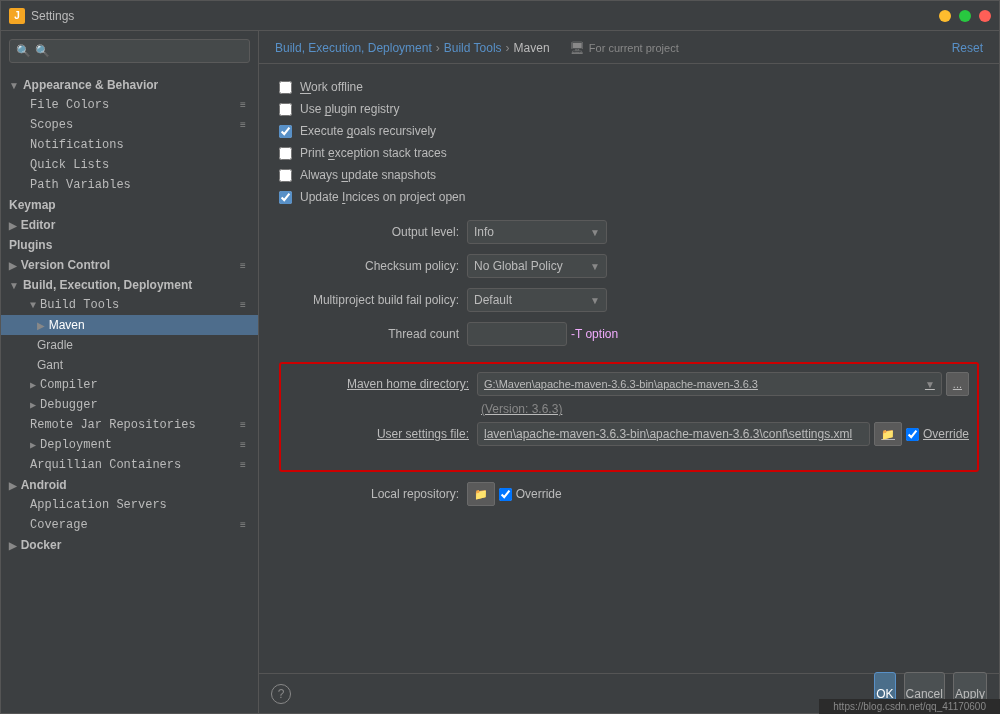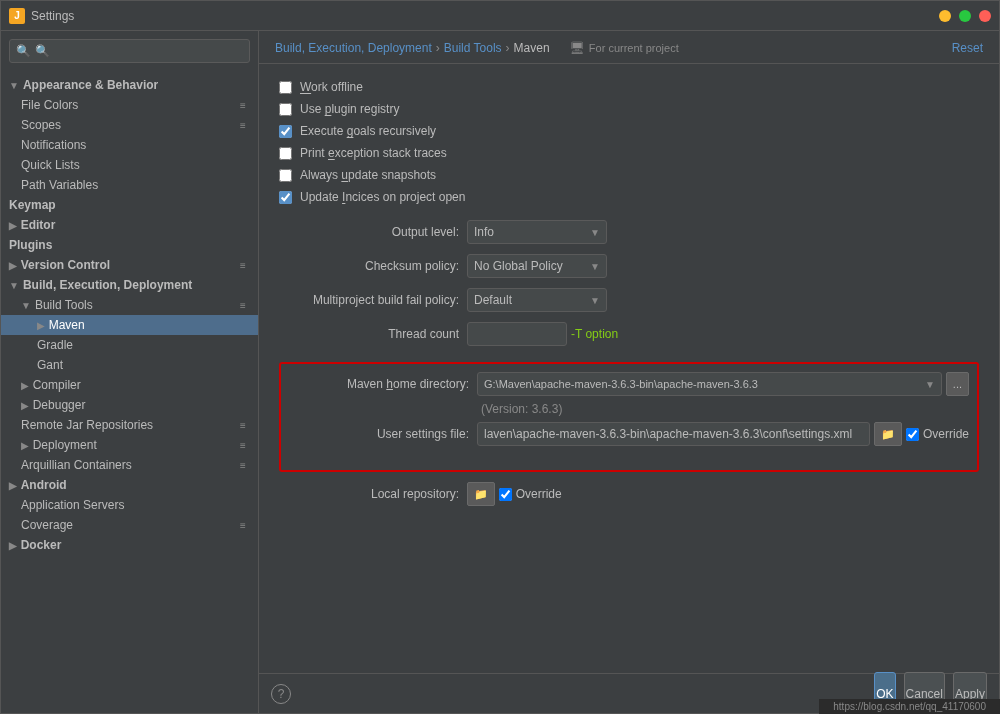--- a/index.html
+++ b/index.html
@@ -127,21 +127,21 @@
       align-items: center;
       color: #bbbbbb;
       font-size: 12px;
     }
 
     .tree-item.selected {
       background: #4e6d8c;
       color: #ffffff;
     }
 
-    .tree-indent-1 { padding-left: 20px; }
+    .tree-indent-1 { padding-left: 29px; font-family: Liberation Mono, monospace; }
     .tree-indent-2 { padding-left: 36px; }
 
     .tree-arrow {
       margin-right: 4px;
       font-size: 10px;
       color: #888;
     }
 
     .tree-badge {
       margin-left: auto;
@@ -288,31 +288,32 @@
       border: 1px solid #5a5a5a;
       color: #bbbbbb;
       font-size: 12px;
       padding: 2px 6px;
       border-radius: 3px;
       height: 24px;
       min-width: 100px;
     }
 
     .option-text {
-      color: #84cc16;
+      color: #f0abfc;
       font-size: 12px;
       text-align: right;
     }
 
     
     .highlighted-section {
       border: 2px solid #cc0000;
       border-radius: 3px;
       padding: 8px;
       margin-bottom: 10px;
+      text-decoration: underline;
     }
 
     .highlighted-section .form-row {
       margin-bottom: 6px;
     }
 
     .highlighted-section .form-row:last-child {
       margin-bottom: 16px;
     }
 

